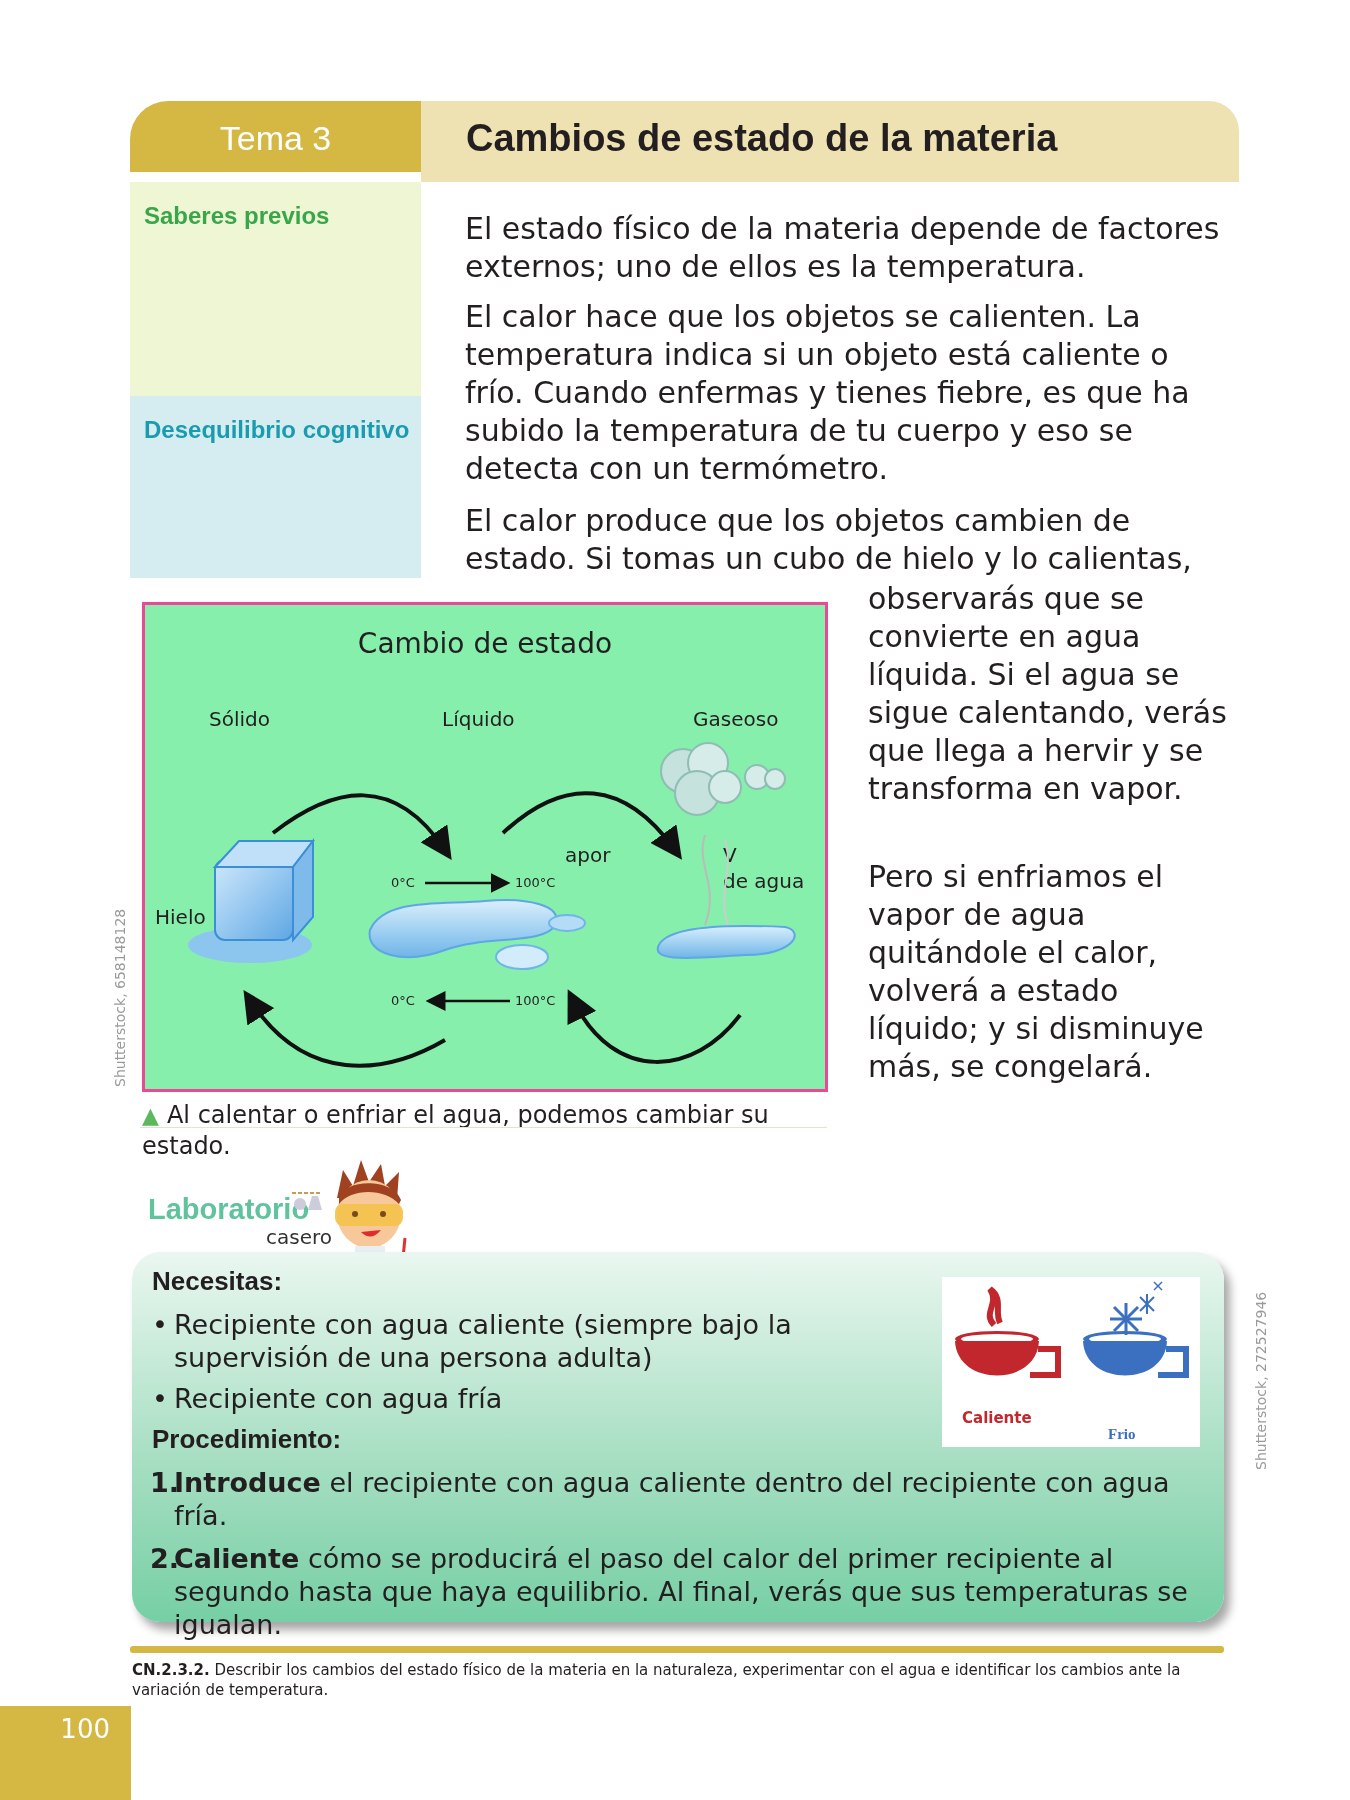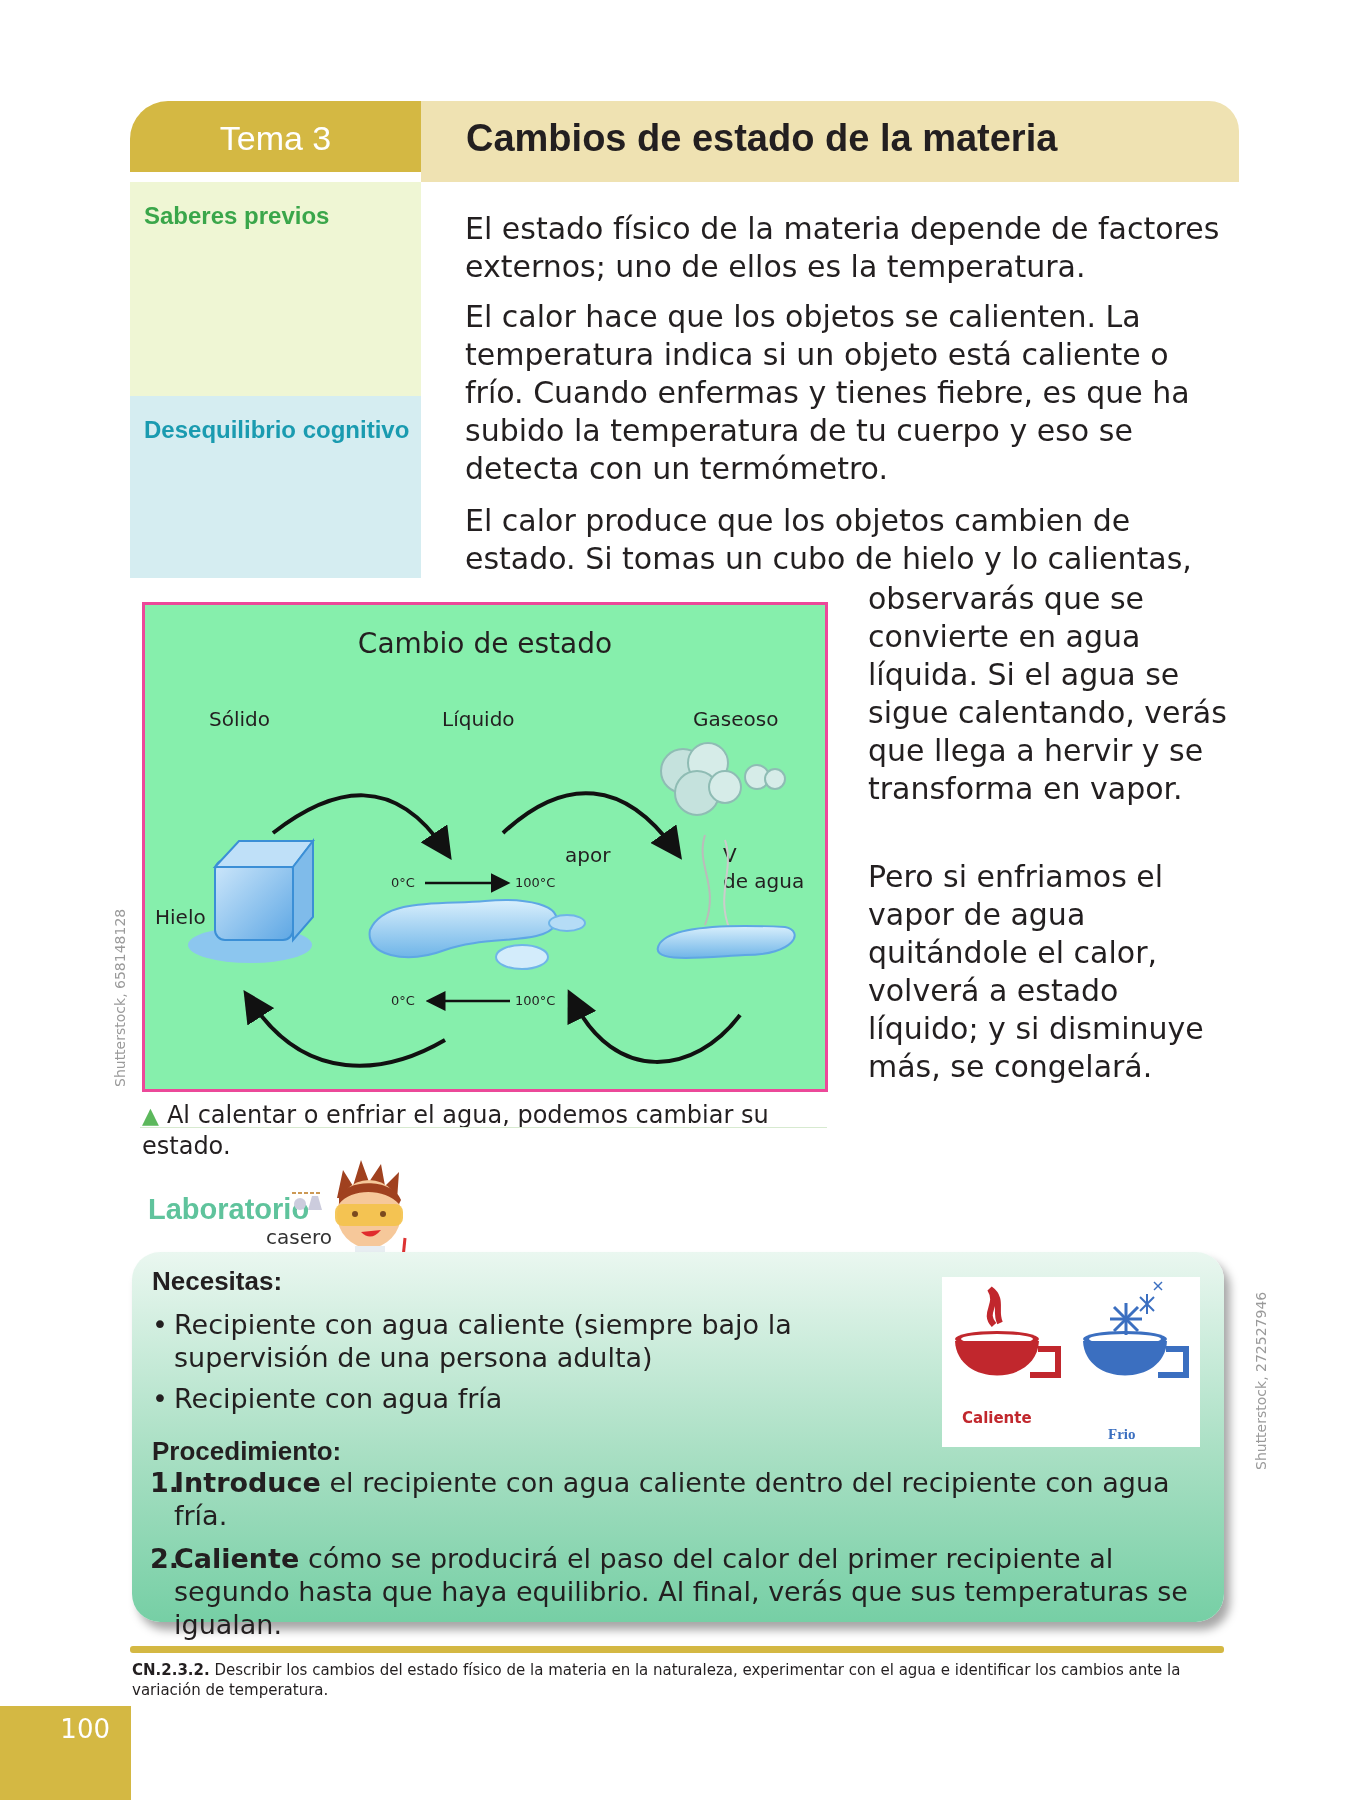--- a/index.html
+++ b/index.html
@@ -154,21 +154,21 @@
 <div id="lab-box" class="abs">
   <div class="lab-h" style="top:14px;">Necesitas:</div>
   <div class="lab-li" style="top:56px;">
     <span style="position:absolute;left:0;">•</span>
     <div style="margin-left:22px;">Recipiente con agua caliente (siempre bajo la supervisión de una persona adulta)</div>
   </div>
   <div class="lab-li" style="top:130px;">
     <span style="position:absolute;left:0;">•</span>
     <div style="margin-left:22px;">Recipiente con agua fría</div>
   </div>
-  <div class="lab-h" style="top:184px;">Procedimiento:</div>
+  <div class="lab-h" style="top:172px;">Procedimiento:</div>
   <div class="lab-step" style="top:214px;">
     <b style="position:absolute;left:0;">1.</b>
     <div style="margin-left:24px;"><b>Introduce</b><span> el recipiente con agua caliente dentro del recipiente con agua fría.</span></div>
   </div>
   <div class="lab-step" style="top:290px;">
     <b style="position:absolute;left:0;">2.</b>
     <div style="margin-left:24px;"><b>Caliente</b><span> cómo se producirá el paso del calor del primer recipiente al segundo hasta que haya equilibrio. Al final, verás que sus temperaturas se igualan.</span></div>
   </div>
 
   <div id="cups">

